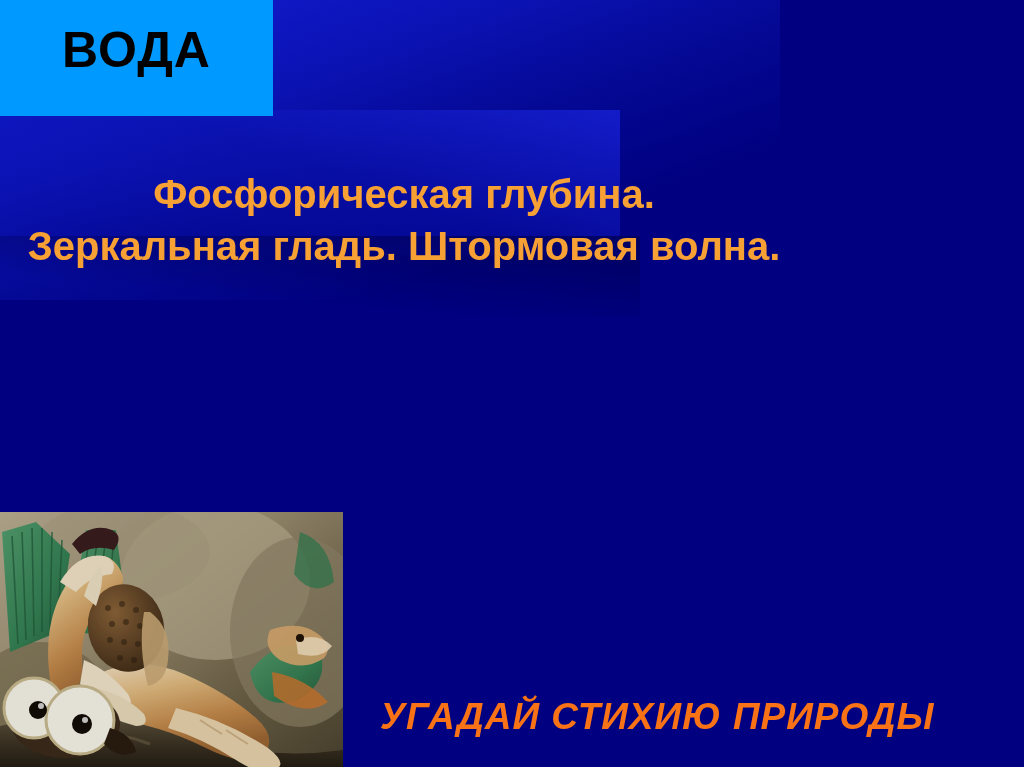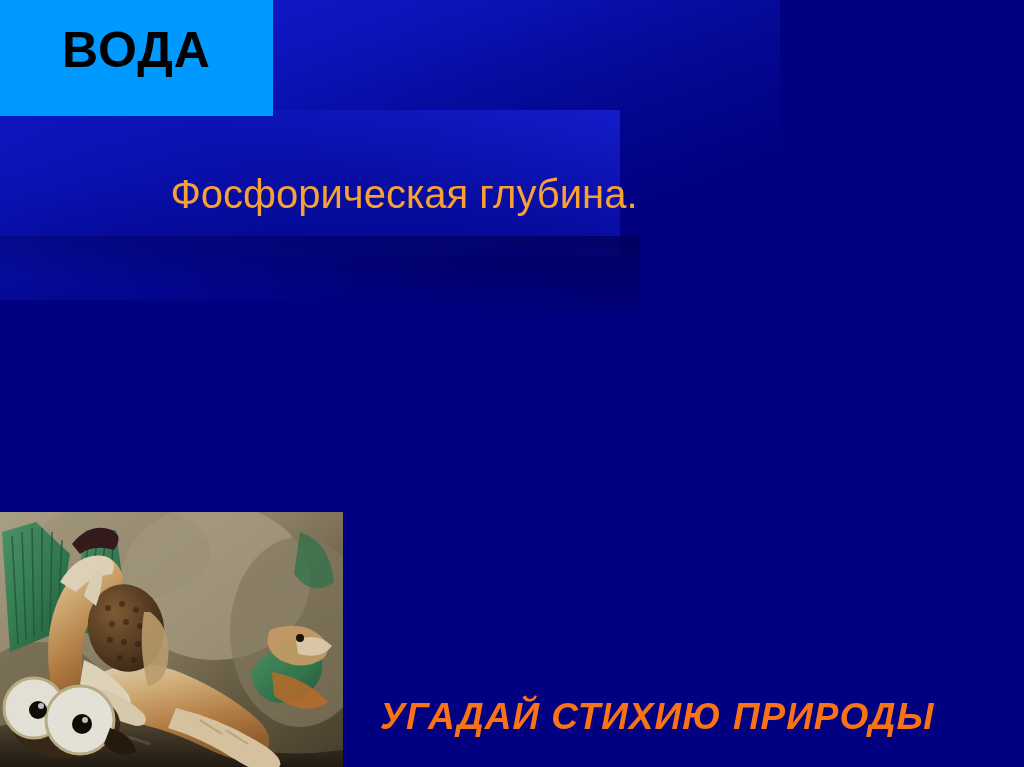--- a/index.html
+++ b/index.html
@@ -82,21 +82,21 @@
 
   
   .verse {
     position: absolute;
     left: 0;
     top: 168px;
     width: 808px;
     text-align: center;
     color: #f7a033;
     font-size: 40px;
-    font-weight: normal;
+    font-weight: bold;
     line-height: 52px;
     font-family: "Liberation Sans", sans-serif;
     letter-spacing: 0px;
   }
   .verse .vline {
     display: block;
     white-space: nowrap;
   }
 
   
@@ -139,20 +139,21 @@
   <div class="bg-wash"></div>
   <div class="bg-wash2"></div>
   <div class="bg-dark-band"></div>
 
   <div class="title-banner">
     <div class="title-text">ВОДА</div>
   </div>
 
   <div class="verse">
     <span class="vline">Фосфорическая глубина.</span>
+    <span class="vline">Зеркальная гладь. Штормовая волна.</span>
   </div>
 
   <div class="photo">
     <svg viewBox="0 0 343 255" preserveAspectRatio="none" aria-hidden="true">
       <defs>
         <linearGradient id="bgRock" x1="0" y1="0" x2="1" y2="1">
           <stop offset="0%" stop-color="#b9ae92"></stop>
           <stop offset="38%" stop-color="#9c8f72"></stop>
           <stop offset="70%" stop-color="#6e6348"></stop>
           <stop offset="100%" stop-color="#4a422f"></stop>

